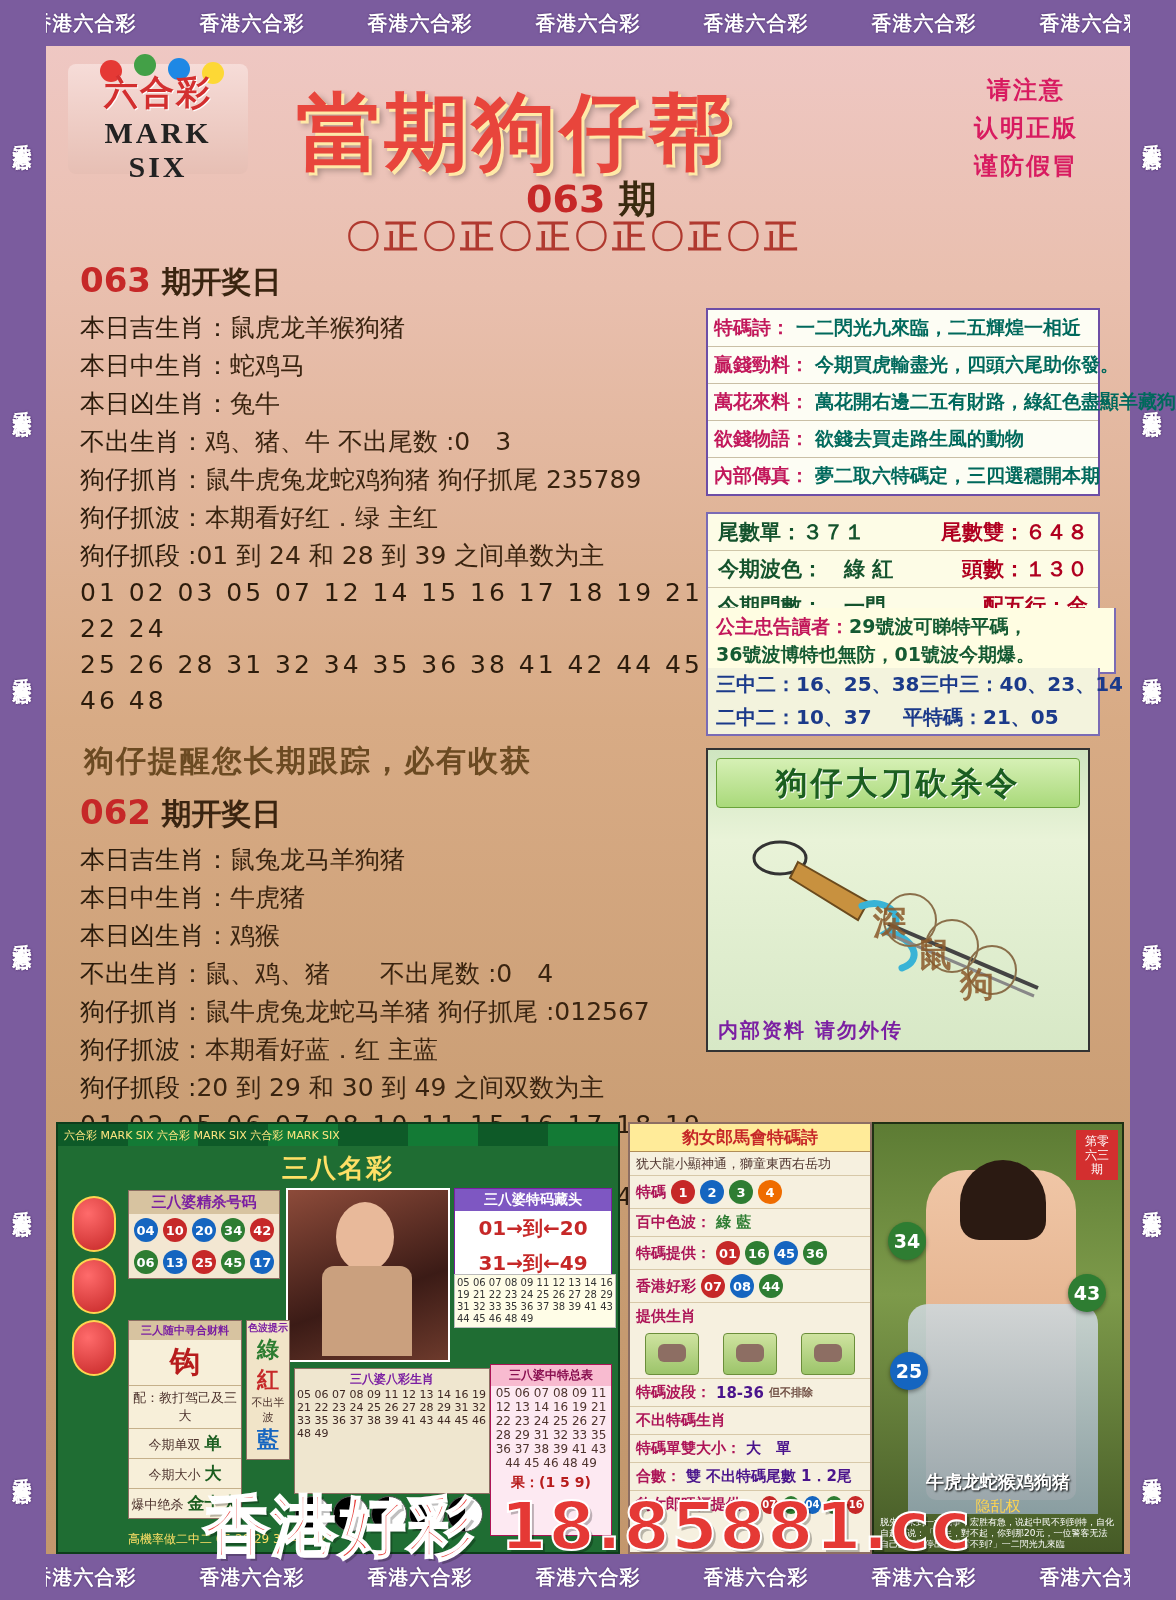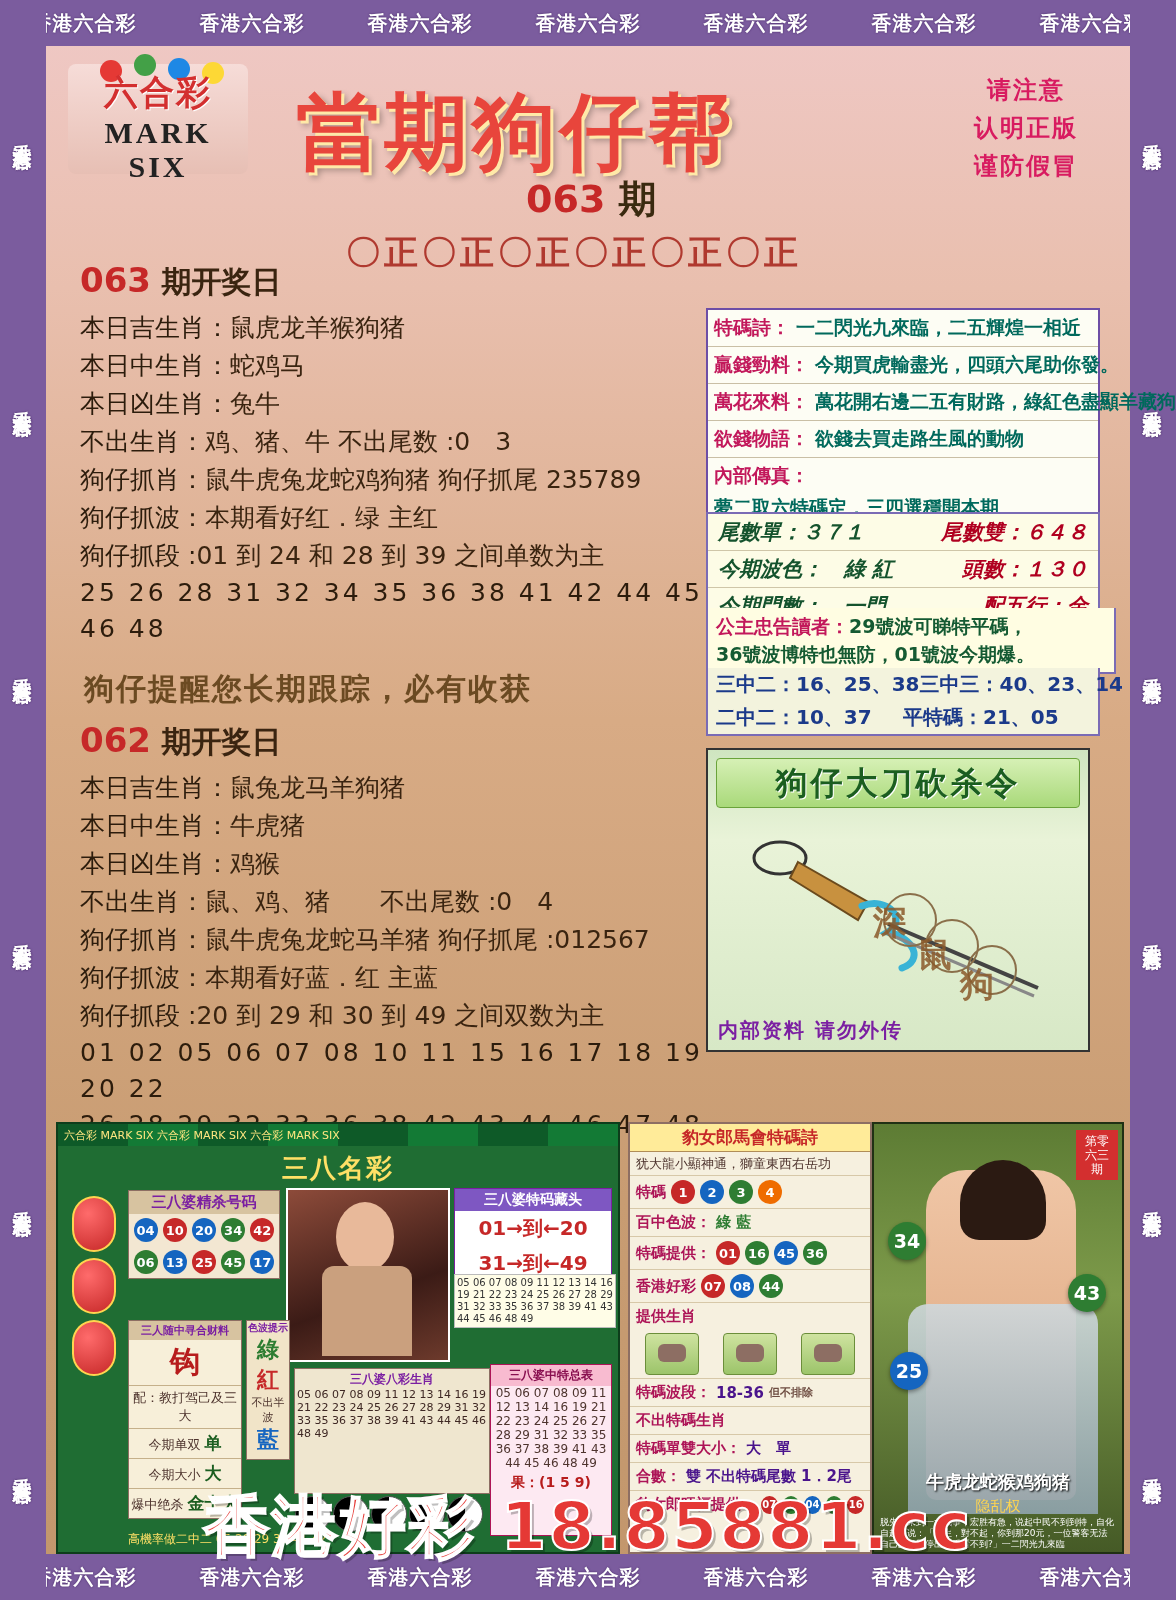--- a/index.html
+++ b/index.html
@@ -68,21 +68,21 @@
     font-size:38px;font-weight:bold;color:#3a2a10;
   }
   .title-issue .num{color:#c62828;}
   .notice{
     position:absolute;right:14px;top:28px;width:180px;
     display:flex;flex-direction:column;gap:6px;
     font-size:24px;font-weight:bold;color:#d81b60;text-align:center;
     letter-spacing:2px;
   }
   .zheng-row{
-    position:absolute;left:300px;top:184px;width:520px;
+    position:absolute;left:300px;top:168px;width:520px;
     font-size:34px;font-weight:bold;color:#b0392f;letter-spacing:4px;
     white-space:nowrap;
   }
   
   .left-col{position:absolute;left:80px;top:260px;width:640px;color:#3a2410;}
   .blk-title{font-size:30px;font-weight:bold;margin-bottom:6px;}
   .blk-title .n{color:#c62828;font-size:34px;}
   .row{font-size:25px;line-height:38px;white-space:nowrap;}
   .row .k{color:#2c1c0c;}
   .nums{font-size:25px;line-height:36px;letter-spacing:3px;color:#2c1c0c;}
@@ -92,27 +92,27 @@
   
   .poem{
     position:absolute;left:706px;top:308px;width:390px;
     border:2px solid #6d4ea6;background:#fdfdf4;
   }
   .poem .line{
     display:flex;align-items:flex-start;gap:6px;
     padding:5px 6px;font-size:19px;font-weight:bold;white-space:nowrap;
     border-bottom:1px solid #c9bfa5;
   }
-  .poem .line:last-child{border-bottom:none;flex-direction:column;}
+  .poem .line:last-child{border-bottom:none;}
   .poem .lbl{color:#c2185b;}
   .poem .val{color:#00695c;}
   
   .stats{
     position:absolute;left:706px;top:512px;width:390px;
-    border:2px solid #7a6bb5;background:#fdfce6;font-style:italic;
+    border:2px solid #7a6bb5;background:#fdfce6;
   }
   .stats .srow{
     display:flex;justify-content:space-between;
     padding:4px 10px;font-size:21px;font-weight:bold;white-space:nowrap;
     border-bottom:1px solid #cfc6a8;color:#14532d;
   }
   .stats .srow span.v{color:#b00020;}
   .advise{
     position:absolute;left:706px;top:608px;width:390px;
     background:#fffde2;border:2px solid #7a6bb5;border-top:none;
@@ -299,20 +299,21 @@
     <div class="row">
       <span class="k">狗仔抓肖：</span><span>鼠牛虎兔龙蛇鸡狗猪  狗仔抓尾 235789</span>
     </div>
     <div class="row">
       <span class="k">狗仔抓波：</span><span>本期看好红．绿  主红</span>
     </div>
     <div class="row">
       <span class="k">狗仔抓段 :</span><span>01 到 24 和 28 到 39 之间单数为主</span>
     </div>
 
+    <div class="nums">01 02 03 05 07 12 14 15 16 17 18 19 21 22 24</div>
     <div class="nums">25 26 28 31 32 34 35 36 38 41 42 44 45 46 48</div>
 
     <div class="remind">狗仔提醒您长期跟踪，必有收获</div>
 
     <div class="blk-title">
       <span class="n">062</span>
       <span>期开奖日</span>
     </div>
 
     <div class="row">

